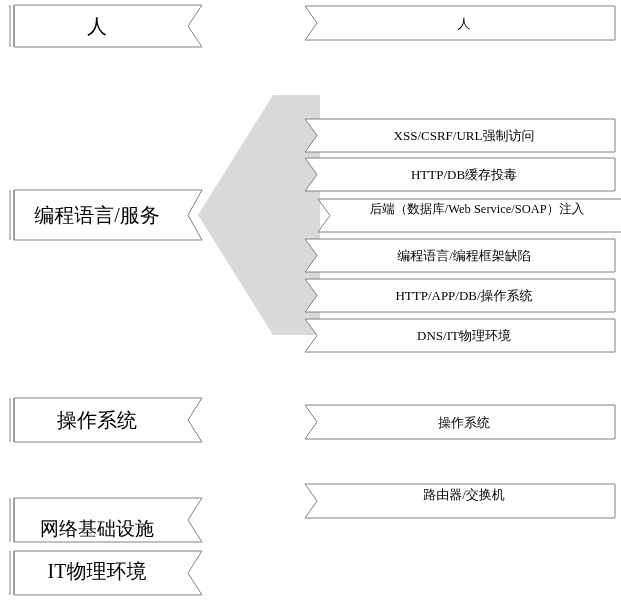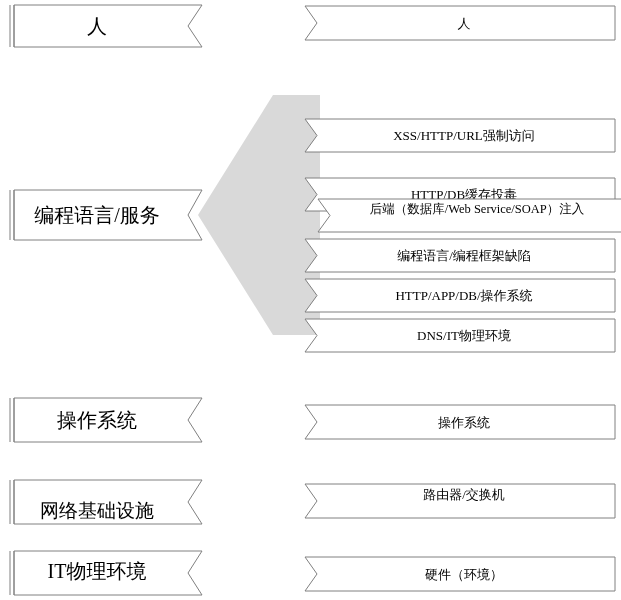--- a/index.html
+++ b/index.html
@@ -118,21 +118,21 @@
 
   <div class="banner node" style="left:8px; top:398px; width:194px; height:44px;">
     <svg width="194" height="44" viewBox="0 0 194 44">
       <polygon points="6,0 194,0 180,22 194,44 6,44" fill="#ffffff" stroke="#808080" stroke-width="1"></polygon>
       <line x1="2" y1="0" x2="2" y2="44" stroke="#808080" stroke-width="1"></line>
       <line x1="6" y1="0" x2="6" y2="44" stroke="#808080" stroke-width="1"></line>
     </svg>
     <div class="label t-lg">操作系统</div>
   </div>
 
-  <div class="banner node" style="left:8px; top:480px; width:194px; height:61px;">
+  <div class="banner node" style="left:8px; top:498px; width:194px; height:61px;">
     <svg width="194" height="44" viewBox="0 0 194 44">
       <polygon points="6,0 194,0 180,22 194,44 6,44" fill="#ffffff" stroke="#808080" stroke-width="1"></polygon>
       <line x1="2" y1="0" x2="2" y2="44" stroke="#808080" stroke-width="1"></line>
       <line x1="6" y1="0" x2="6" y2="44" stroke="#808080" stroke-width="1"></line>
     </svg>
     <div class="label t-md">网络基础设施</div>
   </div>
 
   <div class="banner node" style="left:8px; top:551px; width:194px; height:39px;text-align:center;">
     <svg width="194" height="44" viewBox="0 0 194 44">
@@ -148,24 +148,24 @@
       <polygon points="0,0 310,0 310,34 0,34 12,17" fill="#ffffff" stroke="#808080" stroke-width="1"></polygon>
     </svg>
     <div class="label t-sm">人</div>
   </div>
 
 
   <div class="chev node" style="left:305px; top:119px; width:310px; height:33px;">
     <svg width="310" height="33" viewBox="0 0 310 33">
       <polygon points="0,0 310,0 310,33 0,33 12,16.5" fill="#ffffff" stroke="#808080" stroke-width="1"></polygon>
     </svg>
-    <div class="label t-sm">XSS/HTTP/URL强制访问</div>
-  </div>
-
-  <div class="chev node" style="left:305px; top:158px; width:310px; height:33px;margin-top:20px;">
+    <div class="label t-sm">XSS/CSRF/URL强制访问</div>
+  </div>
+
+  <div class="chev node" style="left:305px; top:158px; width:310px; height:33px;">
     <svg width="310" height="33" viewBox="0 0 310 33">
       <polygon points="0,0 310,0 310,33 0,33 12,16.5" fill="#ffffff" stroke="#808080" stroke-width="1"></polygon>
     </svg>
     <div class="label t-sm">HTTP/DB缓存投毒</div>
   </div>
 
   <div class="chev node" style="left:318px; top:199px; width:310px; height:21px;">
     <svg width="310" height="33" viewBox="0 0 310 33">
       <polygon points="0,0 310,0 310,33 0,33 12,16.5" fill="#ffffff" stroke="#808080" stroke-width="1"></polygon>
     </svg>
@@ -200,20 +200,14 @@
     <div class="label t-sm">操作系统</div>
   </div>
 
   <div class="chev node" style="left:305px; top:484px; width:310px; height:20px;">
     <svg width="310" height="34" viewBox="0 0 310 34">
       <polygon points="0,0 310,0 310,34 0,34 12,17" fill="#ffffff" stroke="#808080" stroke-width="1"></polygon>
     </svg>
     <div class="label t-sm">路由器/交换机</div>
   </div>
 
-  <div class="chev node" style="left:305px; top:557px; width:310px; height:34px;">
-    <svg width="310" height="34" viewBox="0 0 310 34">
-      <polygon points="0,0 310,0 310,34 0,34 12,17" fill="#ffffff" stroke="#808080" stroke-width="1"></polygon>
-    </svg>
-    <div class="label t-sm">硬件（环境）</div>
-  </div>
 
 </div>
 
 </body></html>

